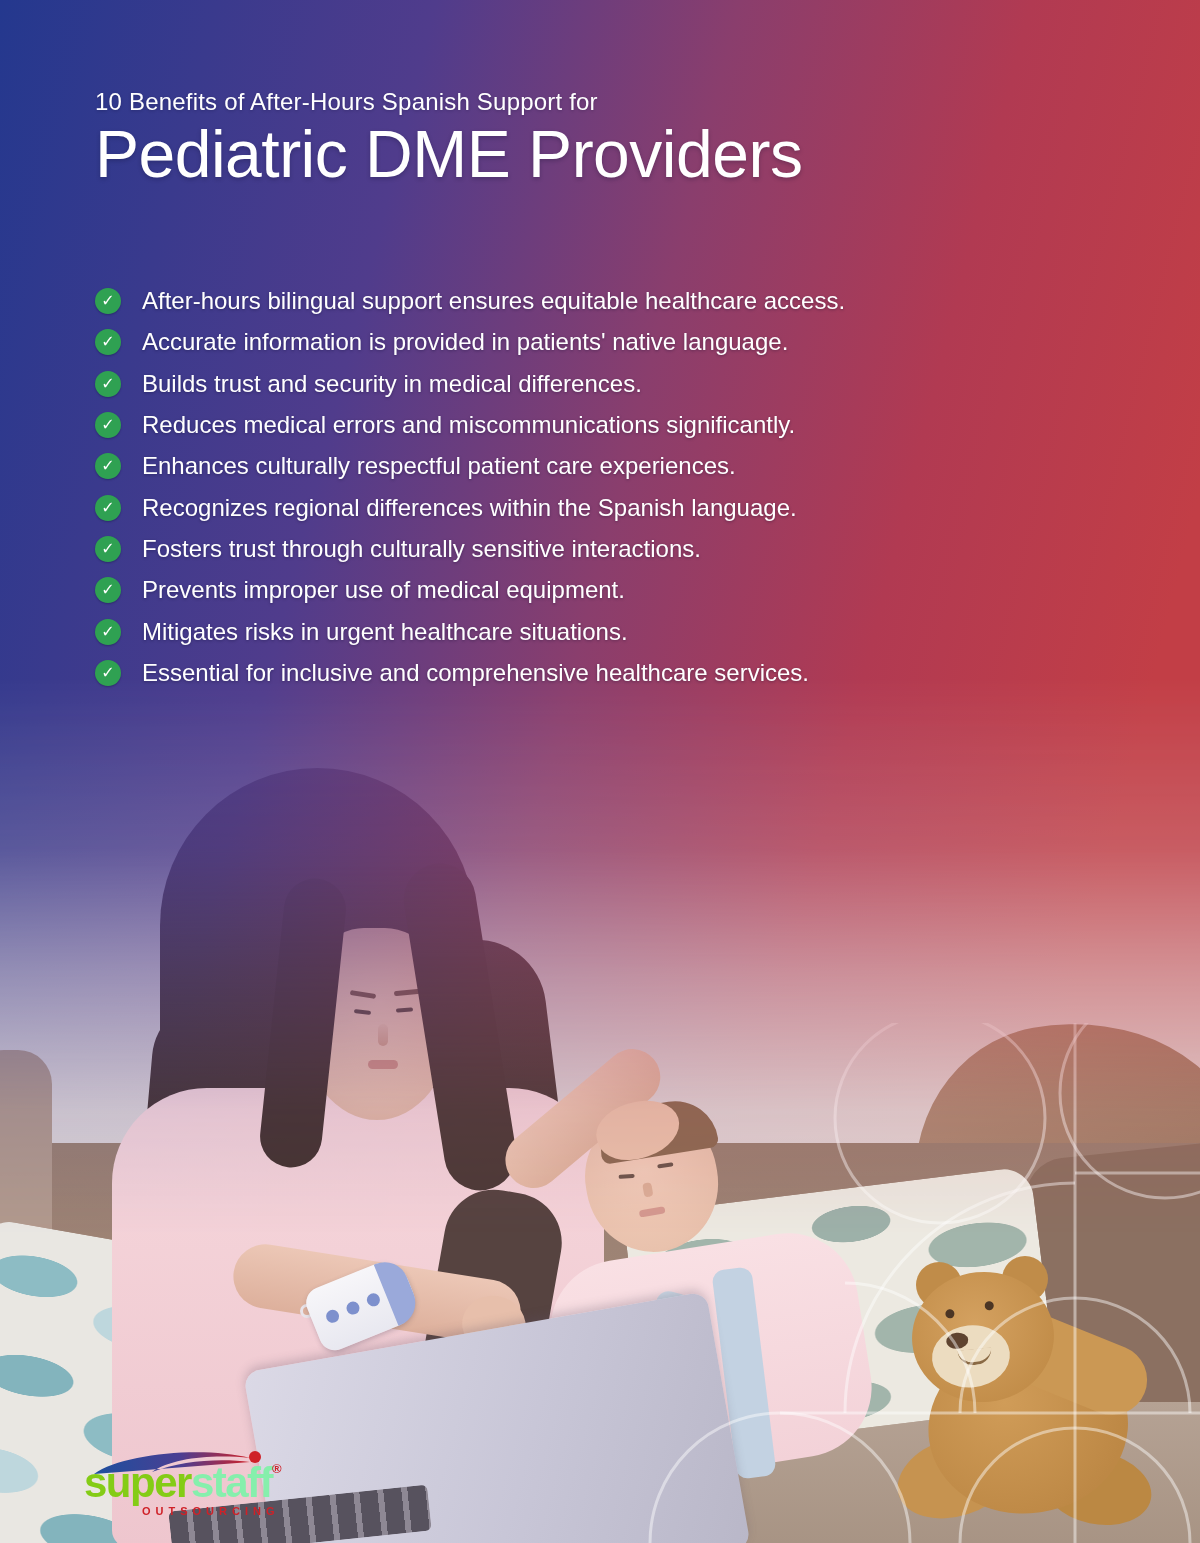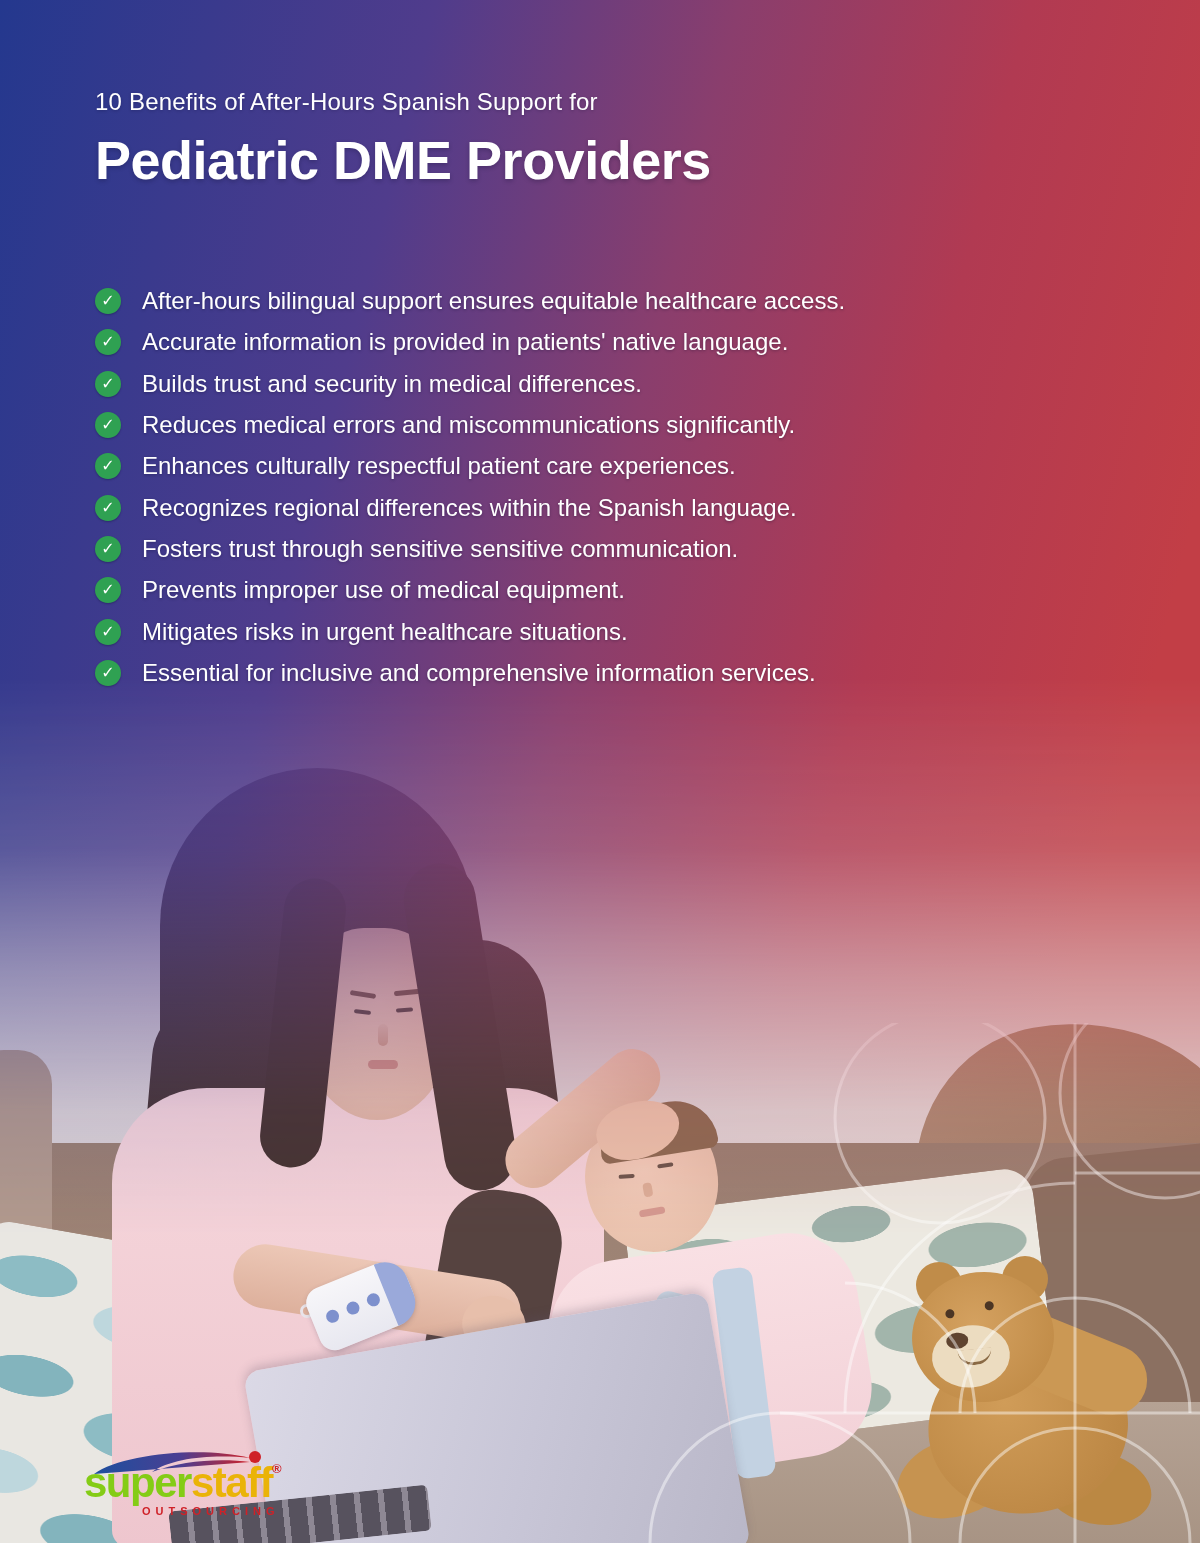--- a/index.html
+++ b/index.html
@@ -95,32 +95,32 @@
   .thermo-dot{position:absolute;top:26px;width:13px;height:13px;background:#7d90cd;border-radius:50%;}
   .td1{left:14px;} .td2{left:36px;} .td3{left:58px;}
   
   .circles{position:absolute;right:0;bottom:0;z-index:6;}
   
   .grad-overlay{position:absolute;inset:0;z-index:7;pointer-events:none;}
   
   .content{position:absolute;inset:0;z-index:10;color:#fff;}
   .title{position:absolute;left:95px;top:88px;right:60px;}
   .title-eyebrow{font-size:24px;font-weight:400;letter-spacing:.2px;line-height:1.15;text-shadow:0 1px 3px rgba(10,10,40,.25);}
-  .title-main{font-size:54px;font-weight:700;letter-spacing:-.5px;line-height:1.06;margin-top:16px;text-shadow:0 2px 4px rgba(10,10,40,.25);}
+  .title-main{font-size:66px;font-weight:400;letter-spacing:-.5px;line-height:1.06;margin-top:4px;text-shadow:0 2px 4px rgba(10,10,40,.25);}
   .benefits{position:absolute;left:95px;top:287px;right:50px;list-style:none;margin:0;padding:0;display:flex;flex-direction:column;gap:13px;}
   .benefit{display:flex;align-items:center;}
   .check{flex:0 0 26px;width:26px;height:26px;border-radius:50%;background:#2fa152;display:flex;align-items:center;justify-content:center;margin-right:21px;box-shadow:0 1px 2px rgba(10,10,40,.3);}
   .check-glyph{color:#fff;font-size:16px;font-weight:700;line-height:1;}
   .benefit-text{font-size:24px;font-weight:400;line-height:1.18;text-shadow:0 1px 3px rgba(10,10,40,.35);}
   
   .logo{position:absolute;left:84px;top:1462px;width:200px;}
   .logo-swoosh{position:absolute;left:8px;top:-12px;}
   .logo-word{position:relative;font-size:42px;font-weight:800;letter-spacing:-1.5px;line-height:1;}
   .logo-super{color:#84cc16;}
-  .logo-staff{color:#eab308;}
+  .logo-staff{color:#86efac;}
   .logo-reg{font-size:13px;color:#cf2128;vertical-align:top;letter-spacing:0;}
   .logo-tagline{margin-top:1px;padding-left:58px;font-size:11px;font-weight:700;color:#cf2128;letter-spacing:5px;}
 </style>
 </head>
 <body>
 
 <div class="stage">
 
   <div class="photo">
     <div class="wall"></div>
@@ -285,39 +285,39 @@
       <li class="benefit">
         <span class="check">
             <span class="check-glyph">✓</span>
           </span>
         <span class="benefit-text">Recognizes regional differences within the Spanish language.</span>
       </li>
       <li class="benefit">
         <span class="check">
             <span class="check-glyph">✓</span>
           </span>
-        <span class="benefit-text">Fosters trust through sensitive sensitive communication.</span>
+        <span class="benefit-text">Fosters trust through culturally sensitive interactions.</span>
       </li>
       <li class="benefit">
         <span class="check">
             <span class="check-glyph">✓</span>
           </span>
         <span class="benefit-text">Prevents improper use of medical equipment.</span>
       </li>
       <li class="benefit">
         <span class="check">
             <span class="check-glyph">✓</span>
           </span>
         <span class="benefit-text">Mitigates risks in urgent healthcare situations.</span>
       </li>
       <li class="benefit">
         <span class="check">
             <span class="check-glyph">✓</span>
           </span>
-        <span class="benefit-text">Essential for inclusive and comprehensive information services.</span>
+        <span class="benefit-text">Essential for inclusive and comprehensive healthcare services.</span>
       </li>
     </ul>
 
     <div class="logo">
       <svg class="logo-swoosh" width="180" height="26" viewBox="0 0 180 26">
         <path d="M2,24 C30,4 110,-4 158,8 C120,4 80,8 60,22 C90,10 130,8 158,12 Z" fill="url(#swooshGrad)"></path>
         <circle cx="163" cy="7" r="6" fill="#cf2128"></circle>
       </svg>
       <div class="logo-word"><span class="logo-super">super</span><span class="logo-staff">staff</span><span class="logo-reg">®</span></div>
       <div class="logo-tagline">OUTSOURCING</div>

